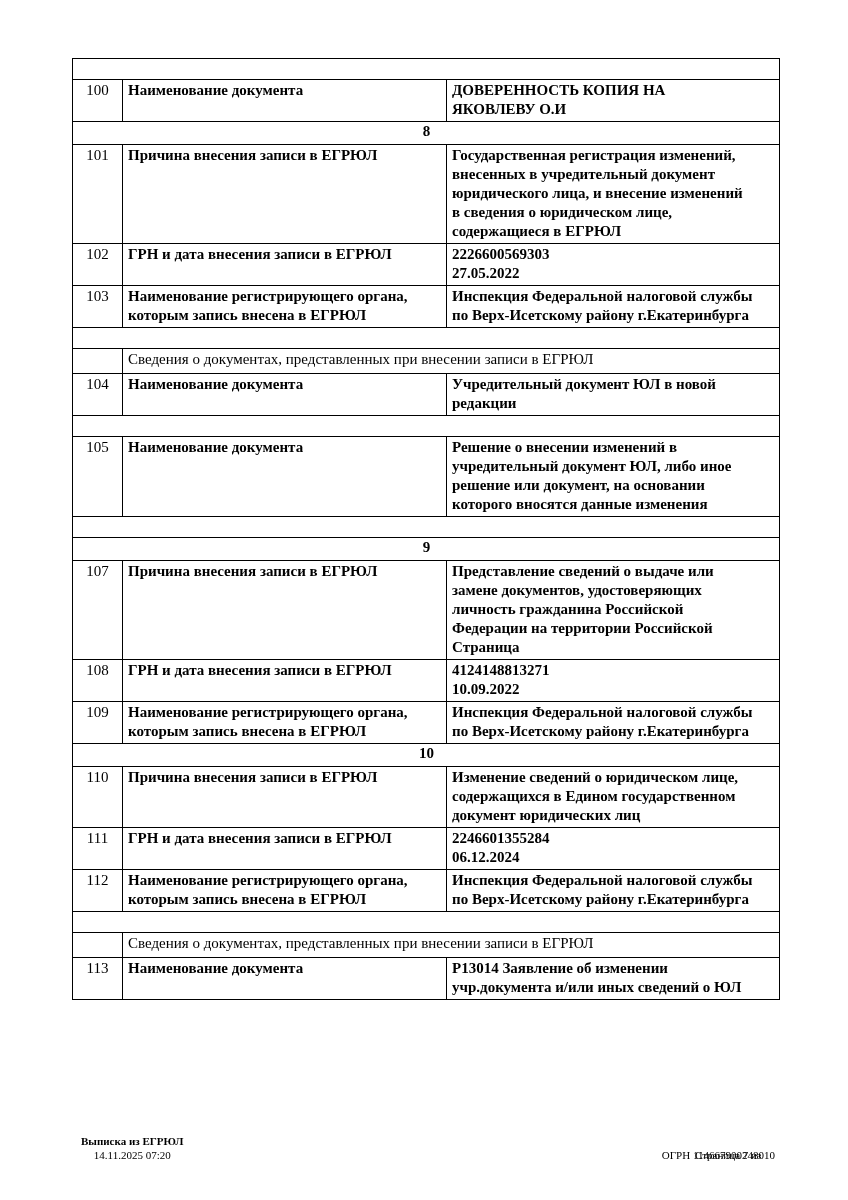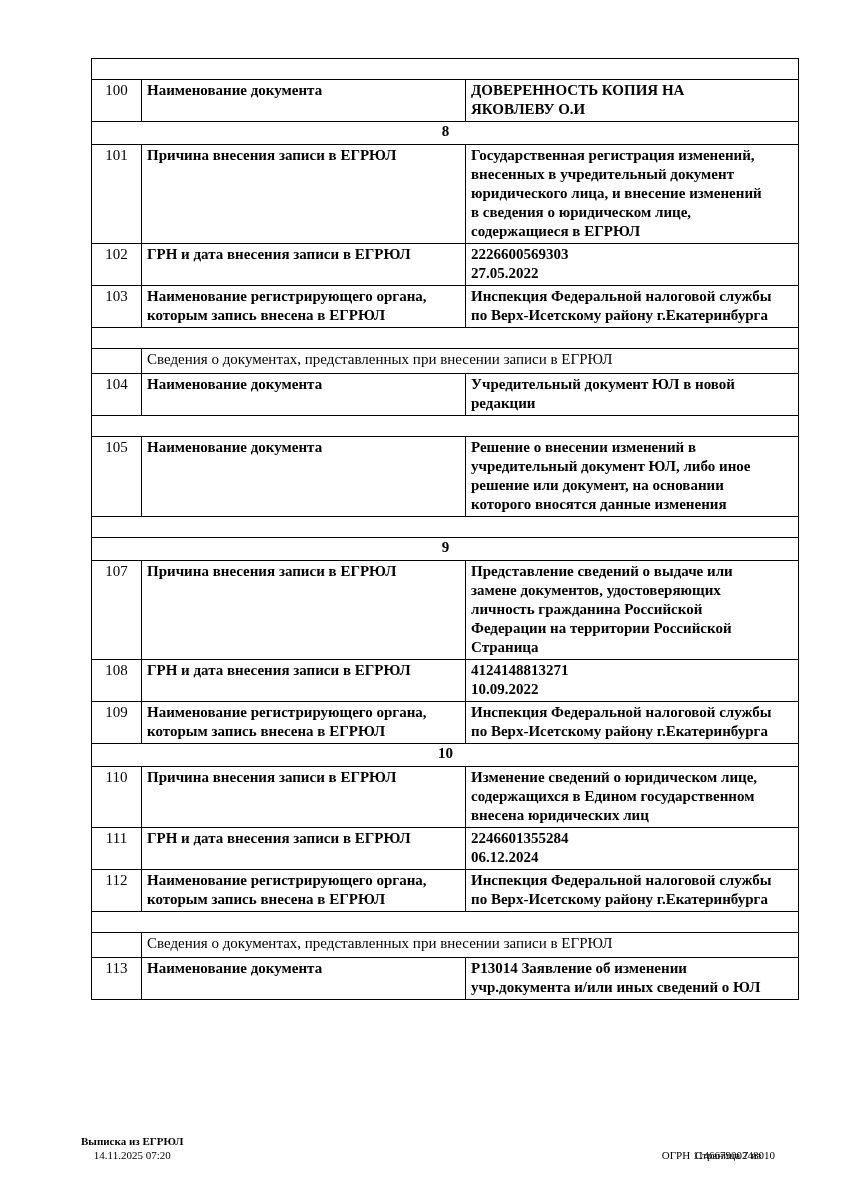--- a/index.html
+++ b/index.html
@@ -9,21 +9,21 @@
   }
   body {
     width: 848px;
     height: 1200px;
     position: relative;
     font-family: "Liberation Serif", serif;
     color: #000000;
   }
   .doc-table {
     position: absolute;
-    left: 91px;
+    left: 72px;
     top: 58px;
     width: 707px;
     border-collapse: collapse;
     table-layout: fixed;
     border-radius: 13px;
   }
   .doc-table td {
     border: 1px solid #000000;
     vertical-align: top;
     font-size: 15px;
@@ -219,21 +219,21 @@
         <td class="section" colspan="3">10</td>
       </tr>
       <tr>
         <td class="num">110</td>
         <td class="field">
           <div class="line">Причина внесения записи в ЕГРЮЛ</div>
         </td>
         <td class="value">
           <div class="line">Изменение сведений о юридическом лице,</div>
           <div class="line">содержащихся в Едином государственном</div>
-          <div class="line">внесена юридических лиц</div>
+          <div class="line">документ юридических лиц</div>
         </td>
       </tr>
       <tr>
         <td class="num">111</td>
         <td class="field">
           <div class="line">ГРН и дата внесения записи в ЕГРЮЛ</div>
         </td>
         <td class="value">
           <div class="line">2246601355284</div>
           <div class="line">06.12.2024</div>

